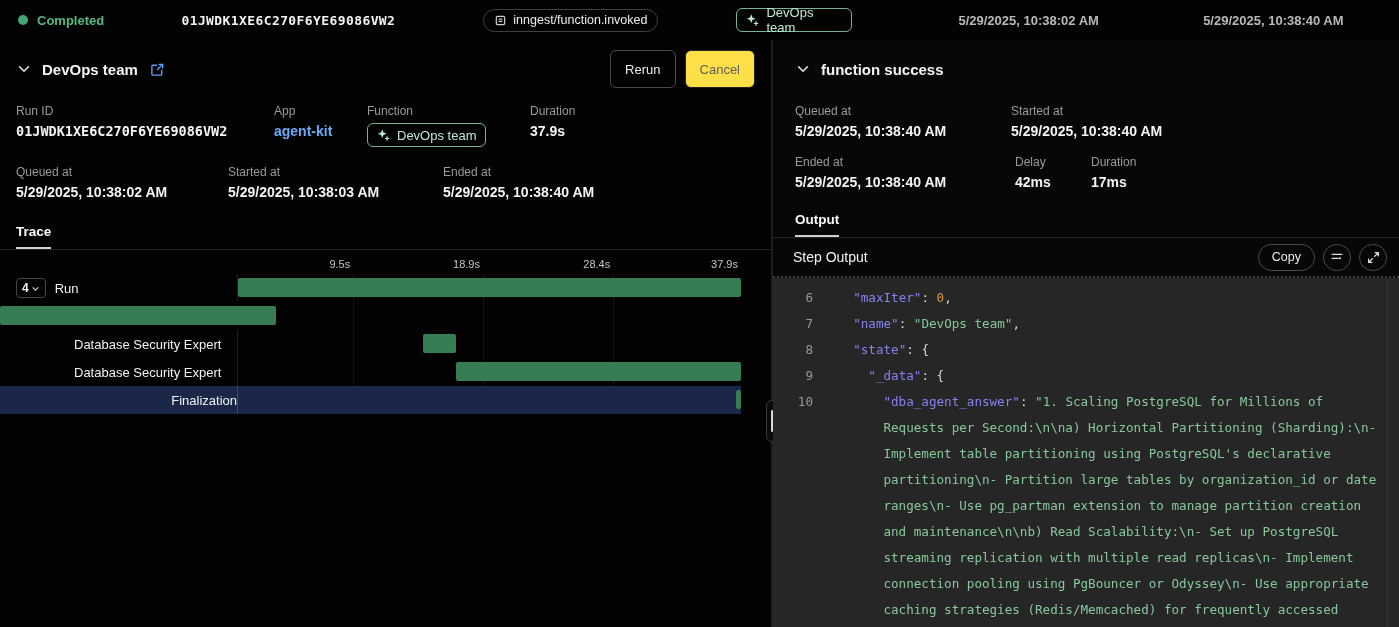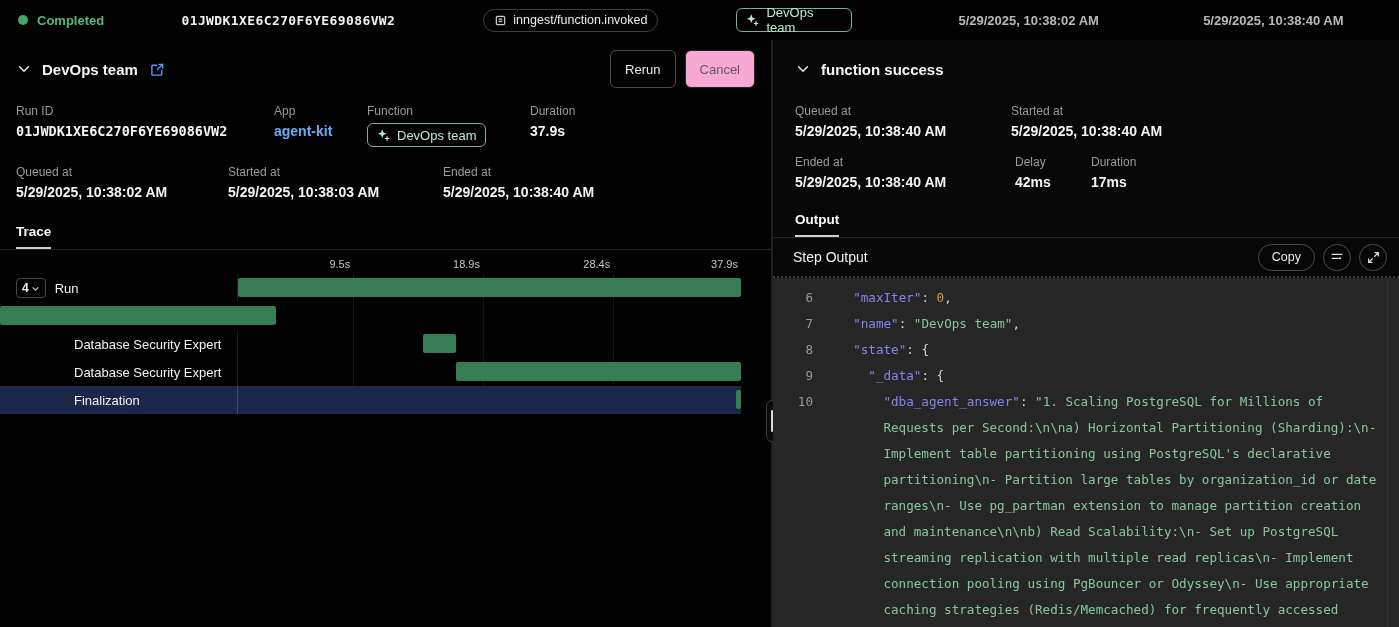--- a/index.html
+++ b/index.html
@@ -33,21 +33,21 @@
   .divider .grip { width:2px; height:22px; background:#d8d8d8; border-radius:2px; }
   .right-panel { flex:1; background:#070707; display:flex; flex-direction:column; }
 
   
   .panel-head { display:flex; align-items:center; height:42px; margin-top:8px; padding:0 16px; }
   .chev { width:16px; height:16px; display:inline-flex; align-items:center; justify-content:center; cursor:pointer; }
   .panel-title { font-size:15px; font-weight:600; color:#f5f5f5; margin-left:10px; }
   .ext-link { margin-left:12px; display:inline-flex; cursor:pointer; }
   .btn { border:1px solid #4a4a4a; background:transparent; color:#e9e9e9; font-size:13px;
     border-radius:6px; height:38px; padding:0 14px; cursor:pointer; font-family:inherit; }
-  .btn.disabled { background:#f9a8d4; border-color:#232323; color:#5e5e5e; cursor:default; }
+  .btn.disabled { background:#fde047; border-color:#232323; color:#5e5e5e; cursor:default; }
   .head-actions { margin-left:auto; display:flex; gap:9px; }
 
   .lbl { font-size:12px; color:#9a9a9a; margin-bottom:5px; }
   .val { font-size:14px; font-weight:600; color:#f4f4f4; }
   .val.mono { font-weight:700; font-size:13.5px; }
   .link { color:#6aa9f8; font-weight:600; font-size:14px; cursor:pointer; }
 
   .grid-row { display:grid; padding:0 16px; margin-top:14px; align-items:start; }
   .g-left1 { grid-template-columns:258px 93px 163px auto; }
   .g-left2 { grid-template-columns:212px 215px auto; }
@@ -60,21 +60,21 @@
   
   .timeline { margin-top:6px; width:741px; }
   .ticks { position:relative; height:18px; }
   .tick-lbl { position:absolute; top:2px; font-size:11px; color:#c7c7c7; transform:translateX(-100%); padding-right:3px; }
   .rows-wrap { position:relative; }
   .gridline { position:absolute; top:0; bottom:0; width:0; border-left:1px dotted #232323; }
   .t-row { position:relative; display:flex; align-items:center; height:28px; }
   .t-row.selected { background:#1a2749; }
   .row-label-col { width:238px; flex:0 0 238px; display:flex; align-items:center; height:100%;
     padding-left:16px; border-right:1px solid #1d1d1d; }
-  .t-row.selected .row-label-col { border-right-color:#3a4a74; }
+  .t-row.selected .row-label-col { border-right-color:#3a4a74;justify-content:flex-end; }
   .row-label { font-size:13px; color:#f2f2f2; white-space:nowrap; }
   .t-row .indent1 { padding-left:58px; }
   .count-box { display:inline-flex; align-items:center; gap:2px; border:1px solid #454545; border-radius:4px;
     height:20px; padding:0 5px; margin-right:9px; font-size:12px; font-weight:600; color:#f0f0f0; cursor:pointer; }
   .chart-col { position:relative; flex:1; height:100%; }
   .bar { position:absolute; top:4px; height:19px; background:#377d53; border-radius:2px; }
 
   
   .step-head { display:flex; align-items:center; height:40px; padding:0 12px 0 20px;
     border-bottom:2px dotted #3c3c3c; background:#070707; }

